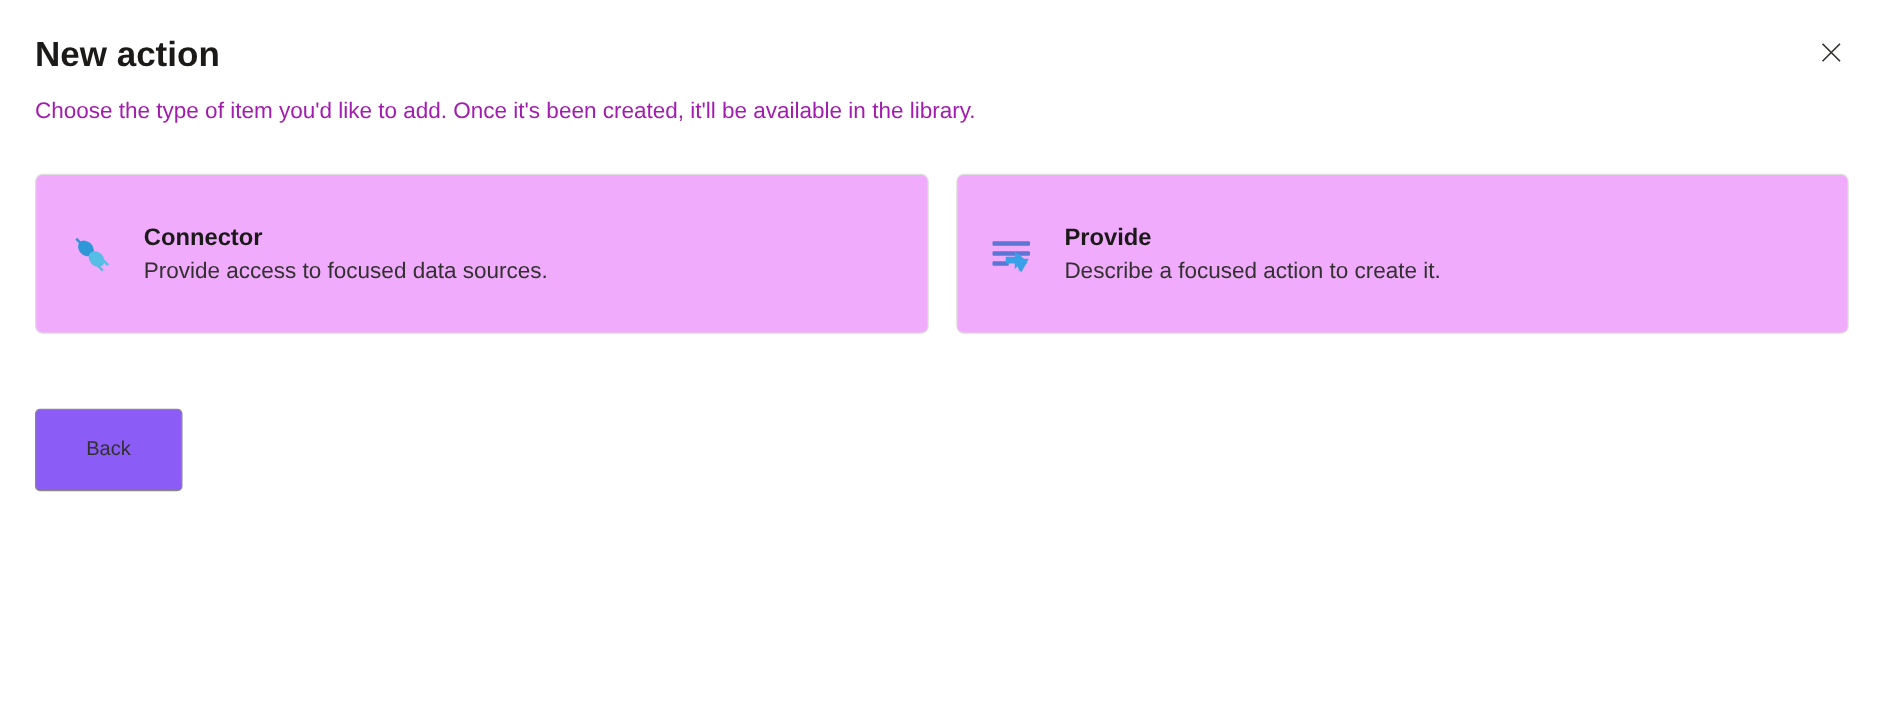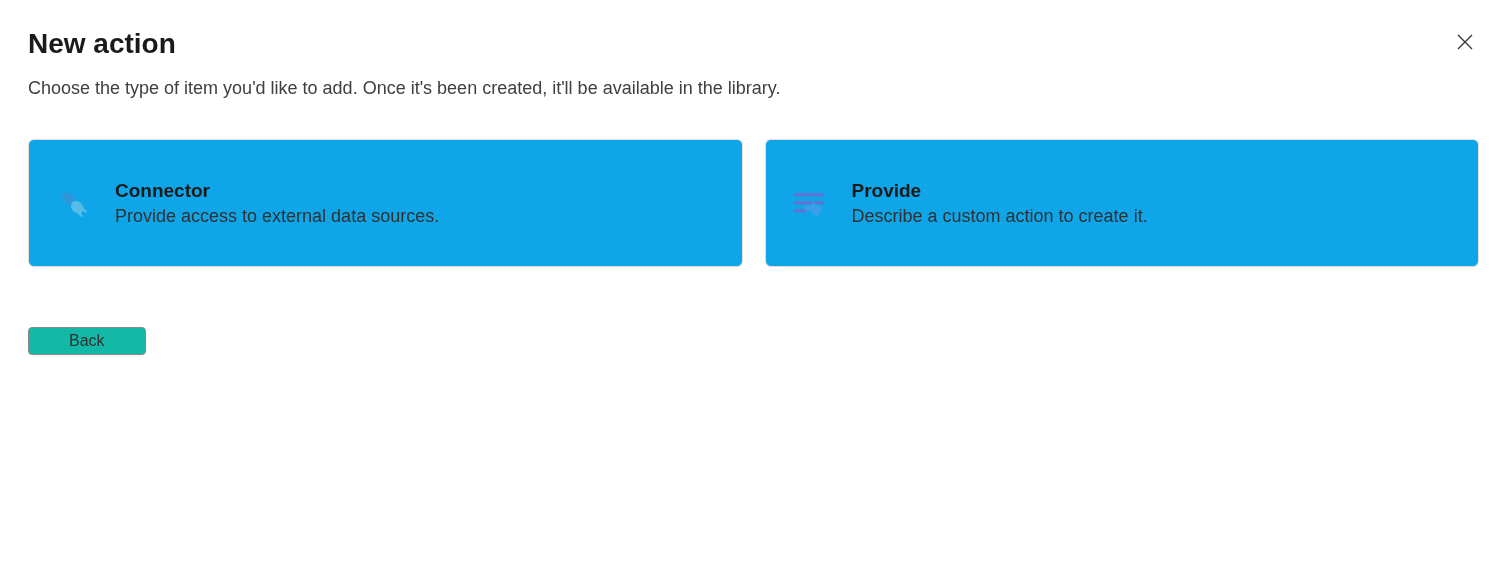--- a/index.html
+++ b/index.html
@@ -30,38 +30,38 @@
       border: none;
       cursor: pointer;
       padding: 4px;
       color: #323130;
       display: flex;
       align-items: center;
       justify-content: center;
     }
     .subtitle {
       font-size: 18px;
-      color: #404040;
+      color: #a21caf;
       margin-bottom: 40px;
     }
     .grid {
       display: grid;
       grid-template-columns: 1fr 1fr;
       gap: 22px;
       margin-bottom: 60px;
     }
     .card {
       border: 1px solid #e1dfdd;
       border-radius: 6px;
       padding: 24px;
       display: flex;
       align-items: center;
       gap: 22px;
       cursor: pointer;
-      background: #0ea5e9;
+      background: #f0abfc;
       min-height: 128px;
     }
     .card-icon {
       width: 40px;
       height: 40px;
       display: flex;
       align-items: center;
       justify-content: center;
       flex-shrink: 0;
     }
@@ -83,23 +83,23 @@
       color: #323130;
       font-weight: 400;
     }
     .external-badge {
       display: inline-flex;
       align-items: center;
       justify-content: center;
     }
     .back-btn {
       border: 1px solid #8a8886;
-      background: #14b8a6;
+      background: #8b5cf6;
       border-radius: 4px;
-      padding: 4px 40px;
+      padding: 23px 40px;
       font-size: 16px;
       font-family: inherit;
       cursor: pointer;
       color: #323130;
     }
   </style>
 </head>
 <body>
 
 
@@ -124,41 +124,41 @@
           <ellipse cx="14" cy="20" rx="7" ry="5.5" fill="#2e97d7"></ellipse>
           <rect x="3" y="19" width="7" height="2" fill="#2e97d7"></rect>
           <ellipse cx="26" cy="20" rx="7" ry="5.5" fill="#56bde6"></ellipse>
           <rect x="30" y="16" width="6" height="2" fill="#56bde6"></rect>
           <rect x="30" y="22" width="6" height="2" fill="#56bde6"></rect>
         </g>
       </svg>
     </div>
     <div class="card-text">
       <div class="card-title">Connector</div>
-      <div class="card-desc">Provide access to external data sources.</div>
+      <div class="card-desc">Provide access to focused data sources.</div>
     </div>
   </div>
 
 
   <div class="card">
     <div class="card-icon">
       <svg width="40" height="40" viewBox="0 0 40 40">
         <rect x="4" y="10" width="30" height="3.5" rx="1" fill="#5b76d4"></rect>
         <rect x="4" y="18" width="30" height="3.5" rx="1" fill="#5b76d4"></rect>
         <rect x="4" y="26" width="13" height="3.5" rx="1" fill="#5b76d4"></rect>
         <path d="M22 22 L30 30 L22 38 L22 33 L14 33 L14 27 L22 27 Z" fill="#39a0e8" transform="translate(2,-2) scale(0.9)"></path>
         <path d="M25 20 L32 27 L25 34 Z" fill="#39a0e8"></path>
         <path d="M20 24 L33 24 L27 35 Z" fill="#39a0e8"></path>
         <path d="M21 21 L32 27 L21 33 L21 29 L28 27 L21 25 Z" fill="none"></path>
       </svg>
 
     </div>
     <div class="card-text">
       <div class="card-title">Provide</div>
-      <div class="card-desc">Describe a custom action to create it.</div>
+      <div class="card-desc">Describe a focused action to create it.</div>
     </div>
   </div>
 
 
 </div>
 
 <button class="back-btn">Back</button>
 
 
 

